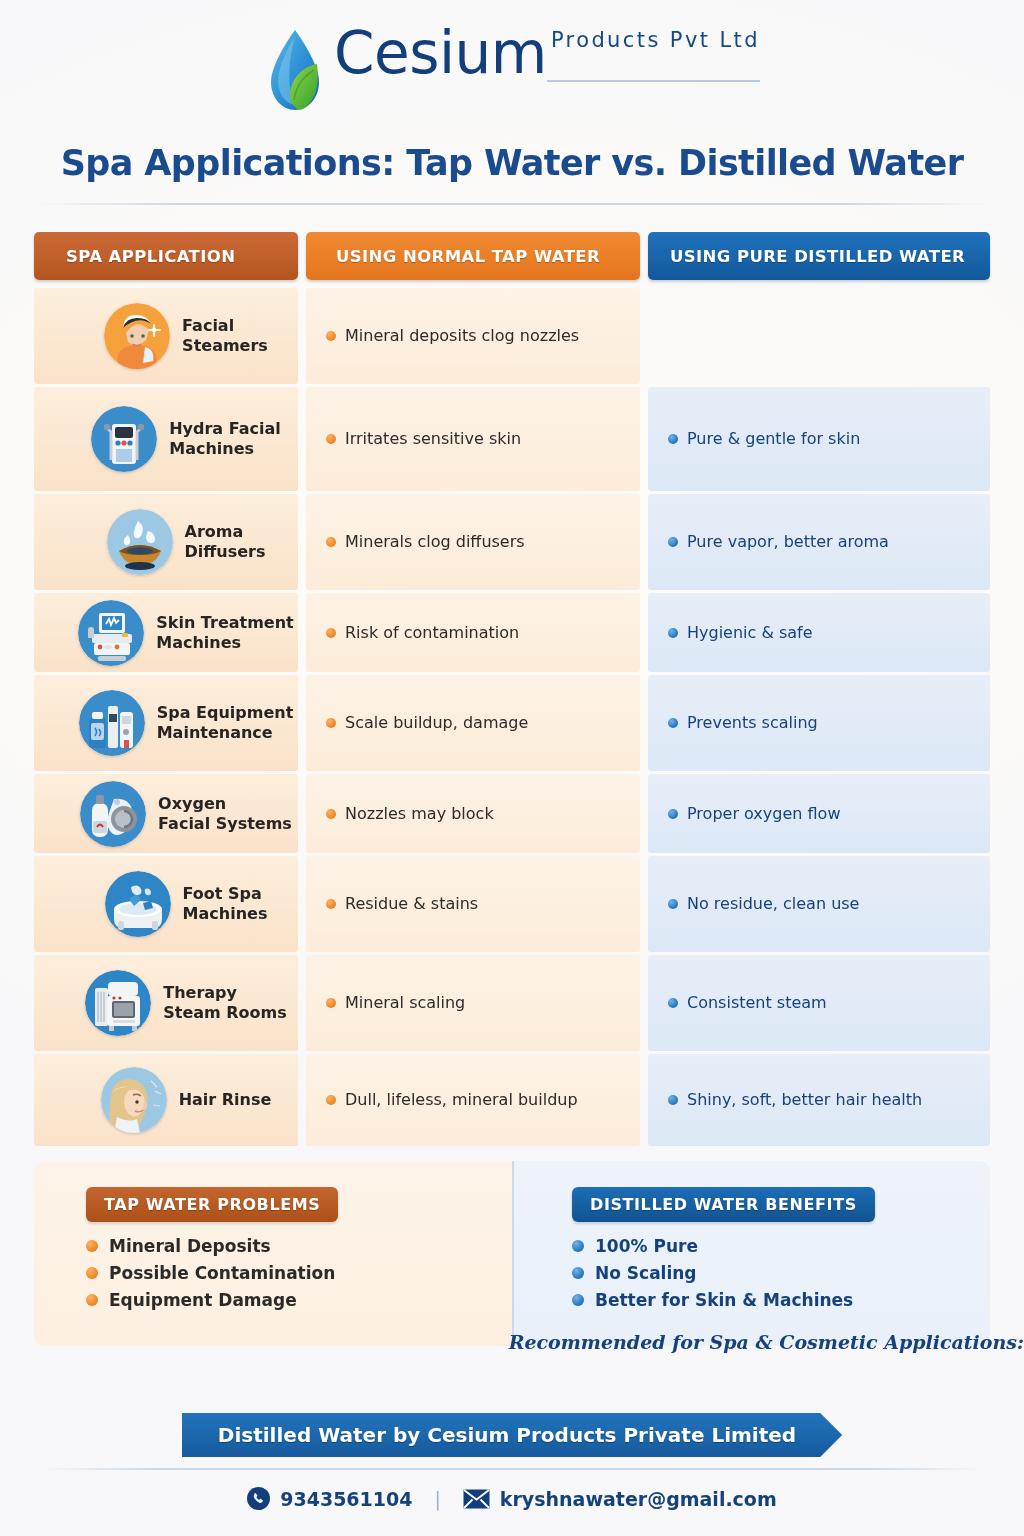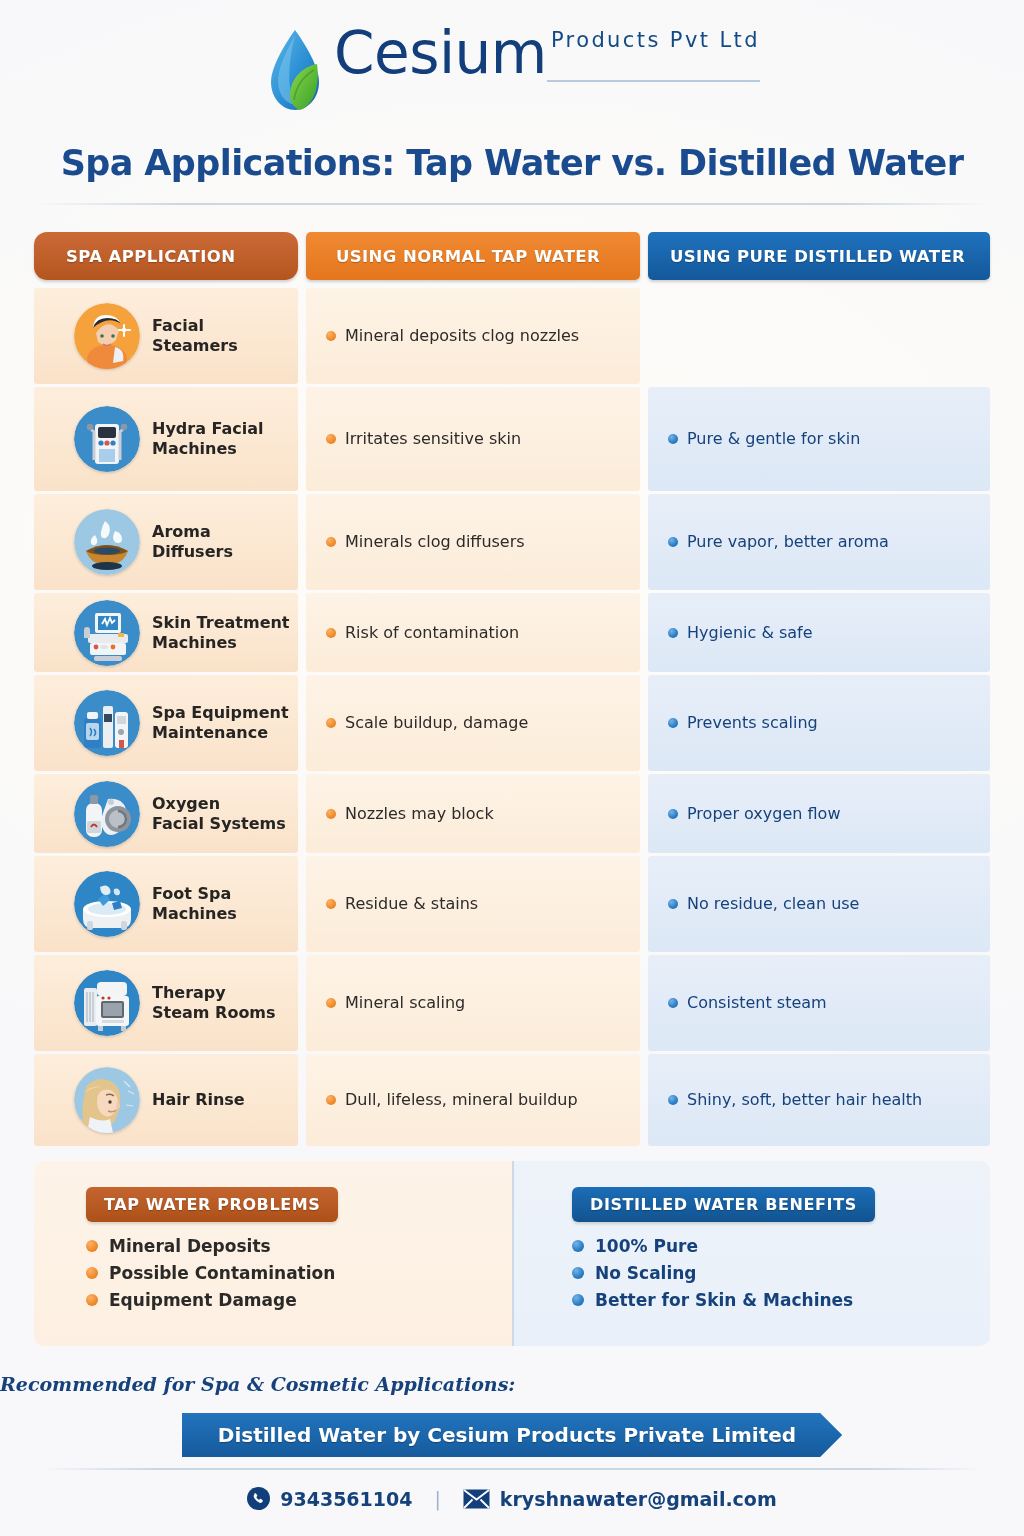--- a/index.html
+++ b/index.html
@@ -59,38 +59,38 @@
     font-family: "DejaVu Sans", sans-serif;
     font-weight: bold; font-size: 16.5px; letter-spacing: 0.4px;
     color: #ffffff;
     text-shadow: 0 1px 1px rgba(0,0,0,0.25);
     border-radius: 5px;
     box-shadow: 0 2px 3px rgba(0,0,0,0.18);
   }
   .th-1 {
     width: 264px; padding-left: 32px;
     background: linear-gradient(to bottom, #cb6a37, #b4551f);
-    border-radius: 13px;
   }
   .th-2 {
     width: 334px; margin-left: 8px; padding-left: 30px;
     background: linear-gradient(to bottom, #f08a33, #e4761d);
   }
   .th-3 {
     width: 342px; margin-left: 8px; padding-left: 22px;
     background: linear-gradient(to bottom, #1f72bd, #14589b);
   }
 
   .rows { margin-top: 8px; }
   .row { display: flex; align-items: stretch; margin-bottom: 3px; }
   .cell-app {
     width: 264px; display: flex; align-items: center;
     background: linear-gradient(to bottom, #fdeedc, #fae2c9);
     border-radius: 3px;
     padding-left: 40px;
+    justify-content: center;
   }
   .cell-tap {
     width: 334px; margin-left: 8px; display: flex; align-items: center;
     background: linear-gradient(to bottom, #fdf3e6, #fcecd9);
     border-radius: 3px;
     padding-left: 20px;
   }
   .cell-dis {
     width: 342px; margin-left: 8px; display: flex; align-items: center;
     background: linear-gradient(to bottom, #e7eef8, #dce8f6);
@@ -153,21 +153,21 @@
     display: flex; align-items: center; margin-bottom: 7px;
     font-family: "DejaVu Sans", sans-serif;
     font-size: 17px; font-weight: bold;
   }
   .sum-item .dot { width: 12px; height: 12px; flex: 0 0 12px; margin-top: 0; margin-right: 11px; }
   .sum-left .sum-item { color: #2b2a28; }
   .sum-right .sum-item { color: #16427c; }
 
   
   .rec-line {
-    position: absolute; top: 1373px; left: 0; right: 0; text-align: left;
+    position: absolute; top: 1331px; left: 0; right: 0; text-align: right;
     font-family: "DejaVu Serif", serif;
     font-style: italic; font-weight: bold; font-size: 19px;
     color: #16427c;
   }
   .ribbon-wrap {
     position: absolute; top: 1413px; left: 0; right: 0;
     display: flex; justify-content: center;
   }
   .ribbon {
     background: linear-gradient(to bottom, #2274bd, #155a9c);

